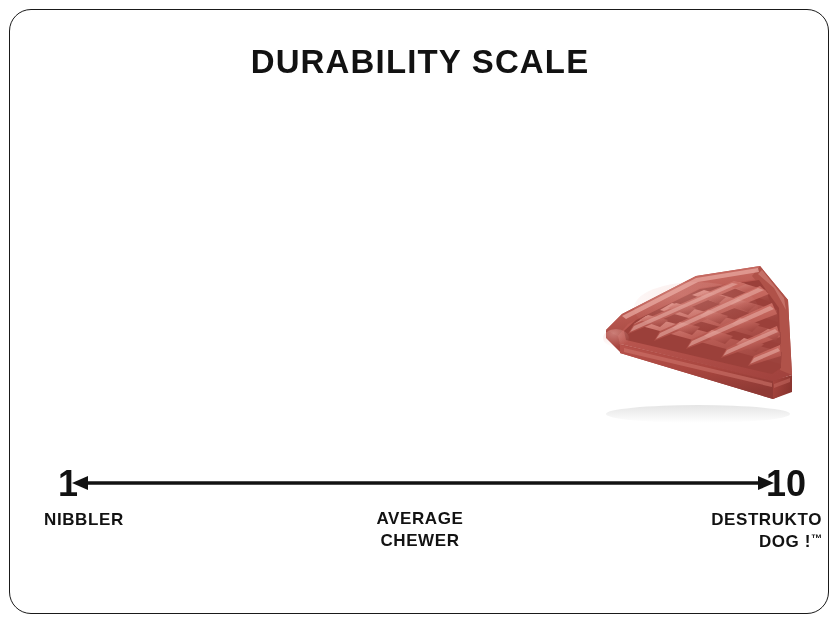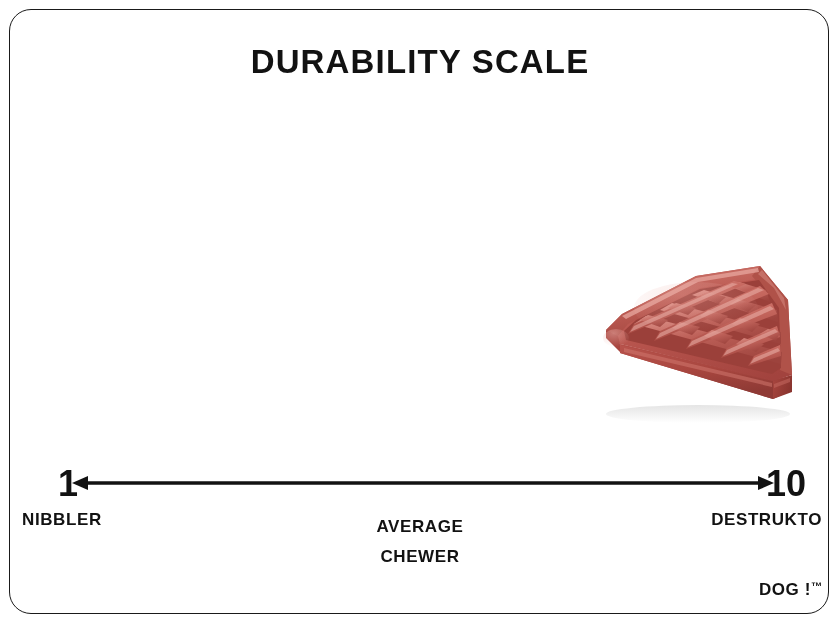--- a/index.html
+++ b/index.html
@@ -111,50 +111,48 @@
   .caption {
     position: absolute;
     font-family: "Liberation Sans", sans-serif;
     font-weight: bold;
     font-size: 17px;
     letter-spacing: 0.6px;
     color: #121212;
     line-height: 1.28;
   }
   .cap-left {
-    left: 22px;
+    left: 44px;
     top: 509px;
     text-align: right;
   }
   .cap-mid {
     left: 300px;
     top: 508px;
     width: 240px;
     text-align: center;
   }
   .cap-right {
     left: 672px;
     top: 509px;
     width: 150px;
     text-align: right;
   }
   .cap-right .line2 {
     display: block;
     margin-left: 10px;
-    margin-top: 48px;
   }
   .tm {
     font-size: 11px;
     vertical-align: 5px;
     letter-spacing: 0;
   }
   .cap-mid .line1,
   .cap-mid .line2 {
     display: block;
-    margin-top: 8px;
   }
 </style>
 </head>
 <body>
 
 <div id="canvas">
 
   <div class="frame"></div>
 
   <div class="title">DURABILITY SCALE</div>

